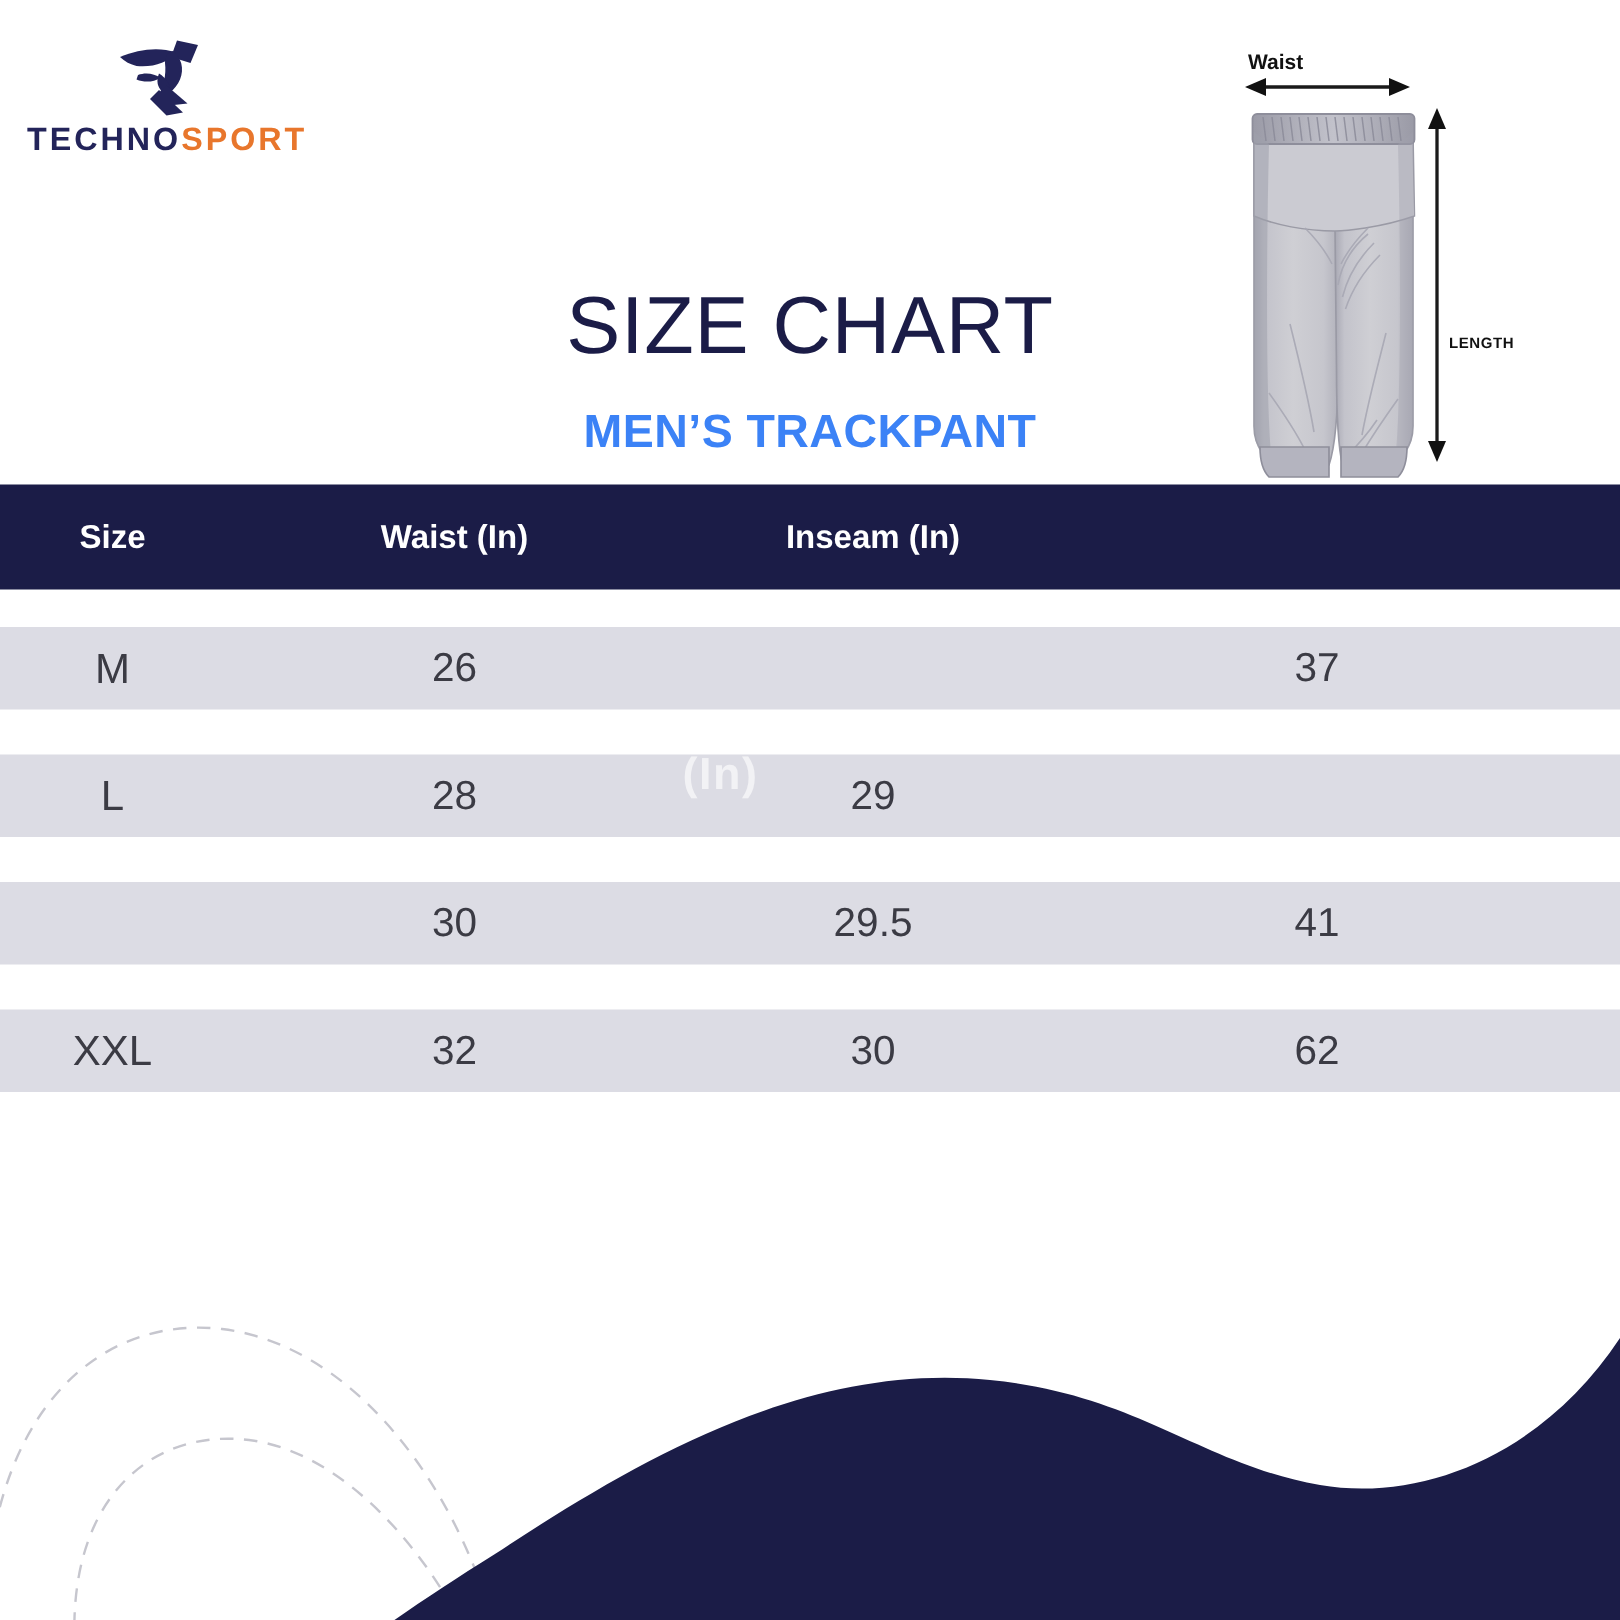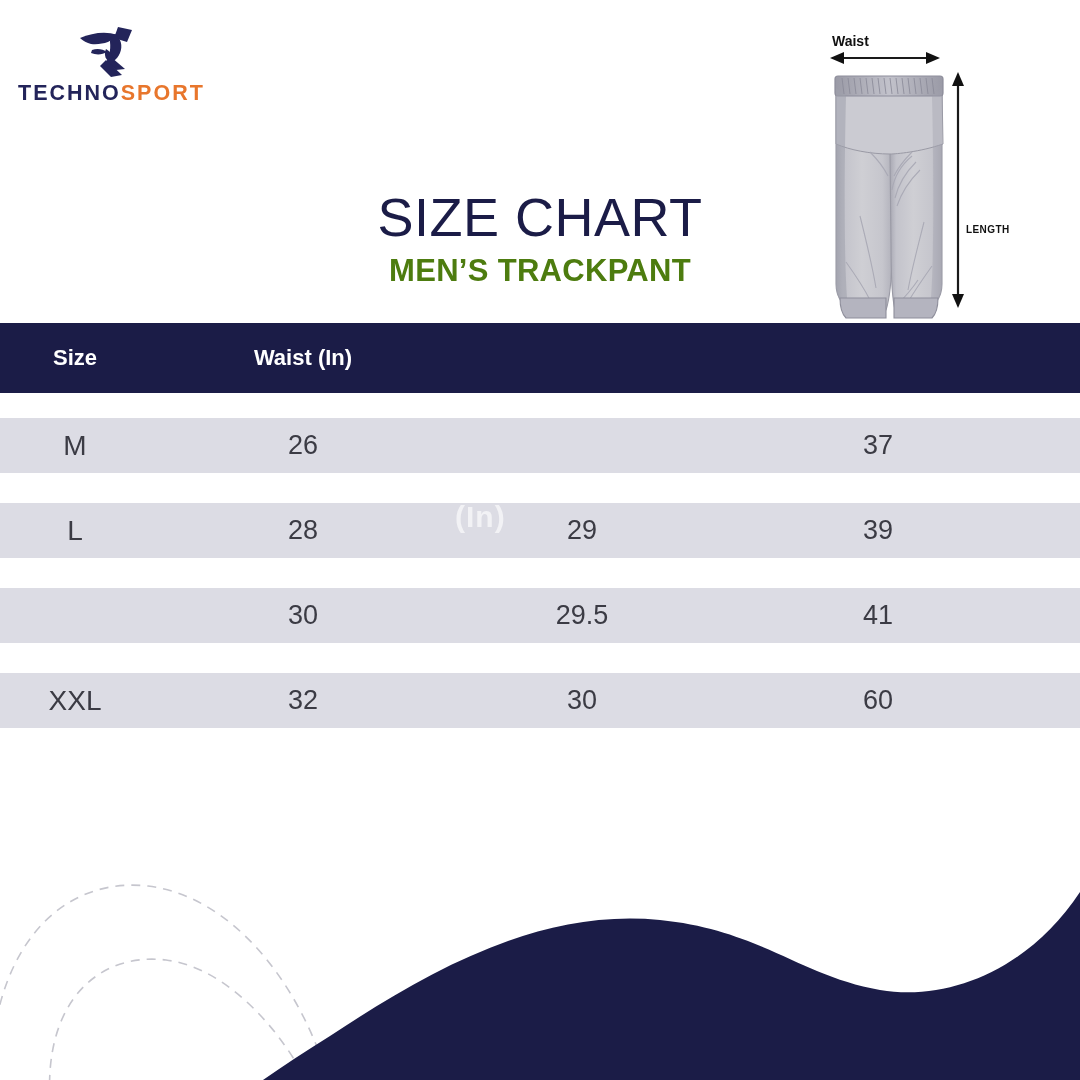--- a/index.html
+++ b/index.html
@@ -59,24 +59,24 @@
   #page-title {
     font-size: 54px;
     font-weight: normal;
     color: #1b1c47;
     letter-spacing: 0.5px;
     line-height: 62px;
   }
   #page-subtitle {
     font-size: 31px;
     font-weight: bold;
-    color: #4d7c0f;
+    color: #3b82f6;
     letter-spacing: 0.3px;
     line-height: 40px;
-    margin-top: 3px;
+    margin-top: 20px;
   }
 
   
   #garment-figure {
     position: absolute;
     left: 800px;
     top: 26px;
     width: 280px;
     height: 300px;
   }
@@ -279,44 +279,44 @@
       </g>
     </svg>
   </div>
   <div id="waist-label">Waist</div>
   <div id="length-label">LENGTH</div>
 
   <div id="size-table">
     <div id="table-header">
       <div class="hdr-cell col-0">Size</div>
       <div class="hdr-cell col-1">Waist (In)</div>
+      <div class="hdr-cell col-2">Inseam (In)</div>
     </div>
 
     <div id="table-body">
       <div class="table-row">
         <div class="row-cell col-0 cell-size">M</div>
         <div class="row-cell col-1">26</div>
         <div class="row-cell col-3">37</div>
       </div>
       <div class="table-row">
         <div class="row-cell col-0 cell-size">L</div>
         <div class="row-cell col-1">28</div>
         <div class="row-cell col-2">29</div>
-        <div class="row-cell col-3">39</div>
       </div>
       <div class="table-row">
         <div class="row-cell col-1">30</div>
         <div class="row-cell col-2">29.5</div>
         <div class="row-cell col-3">41</div>
       </div>
       <div class="table-row">
         <div class="row-cell col-0 cell-size">XXL</div>
         <div class="row-cell col-1">32</div>
         <div class="row-cell col-2">30</div>
-        <div class="row-cell col-3">60</div>
+        <div class="row-cell col-3">62</div>
       </div>
     </div>
   </div>
 
   <div id="unit-watermark">(In)</div>
 
   <div id="bottom-decoration">
     <svg viewBox="0 0 1080 240" width="1080" height="240">
       <g fill="none" stroke="#c6c6ce" stroke-width="1.6" stroke-dasharray="9 7">
         <path d="M-10 260 C -14 110, 60 36, 148 46 C 230 56, 300 140, 330 245"></path>

